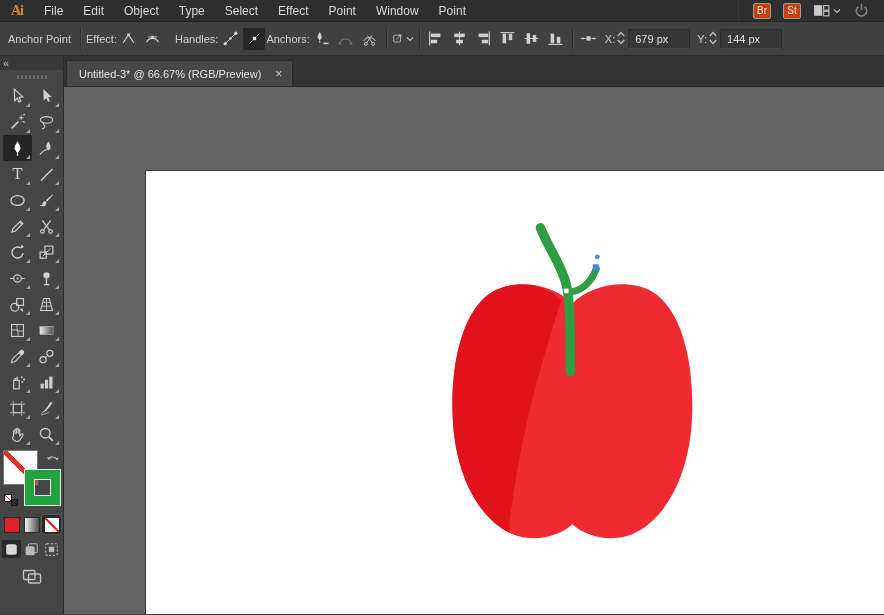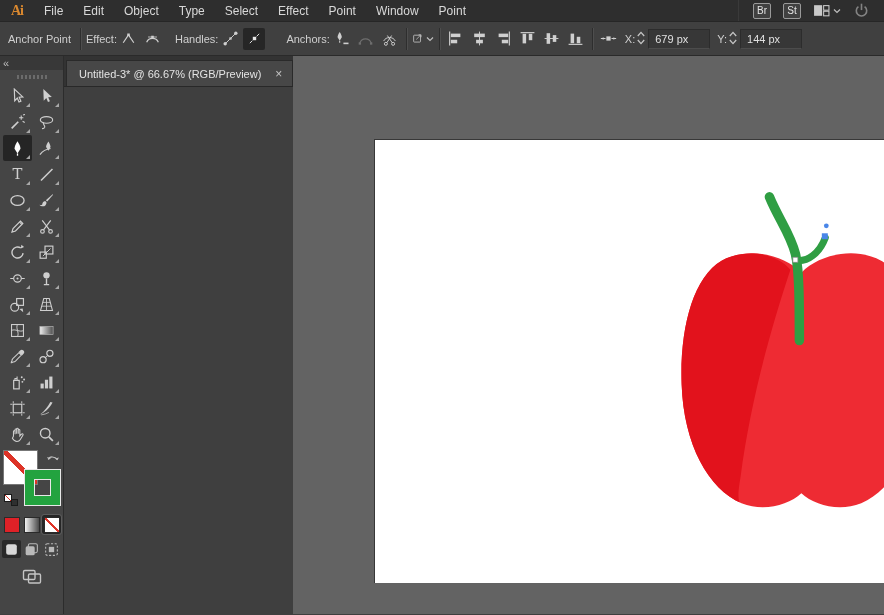--- a/index.html
+++ b/index.html
@@ -11,21 +11,21 @@
     background: #3f3f3f; color: #d6d6d6;
   }
   
   .menubar { height: 22px; background:#2e2e2e; display:flex; align-items:center; border-bottom:1px solid #262626; }
   .ai-logo { width: 34px; text-align:center; font-weight:bold; font-size:14px; color: var(--logo-orange,#d9882f); letter-spacing:-1px;font-family:Liberation Serif, serif; }
   .menu-items { display:flex; align-items:center; height:100%; }
   .menu-item { padding: 16px 10px; font-size: 12px; color:#d8d8d8; line-height:22px; cursor:default; }
   .menubar .spacer { flex:1; }
   .menu-right { display:flex; align-items:center; gap:12px; padding-right:14px; height:100%; border-left:1px solid #3a3a3a; padding-left:14px; margin-left:8px;}
   .icon-btn { display:inline-flex; align-items:center; justify-content:center; color:#c9c9c9; cursor:default; }
-  .menu-right .text-btn { width:18px; height:16px; font-size:10px; border:1px solid #9a9a9a; border-radius:2px; background:#404040; color:#e2e2e2; }
+  .menu-right .text-btn { width:18px; height:16px; font-size:10px; border:1px solid #9a9a9a; border-radius:2px; background:#c2410c; color:#e2e2e2; }
   .menu-right .icon-btn svg { display:block; }
   .menu-right .disabled { opacity:.55; }
   .chev { margin-left:3px; display:inline-flex; color:#bdbdbd; }
   
   .controlbar { height: 34px; background:#404040; border-bottom:1px solid #2a2a2a; display:flex; align-items:center; padding:0 8px; gap:1px; white-space:nowrap; }
   .controlbar .lbl { font-size:11px; color:#cfcfcf; }
   .controlbar .ctx { margin-right:4px; }
   .vsep { width:1px; height:22px; background:#2e2e2e; box-shadow:1px 0 0 #4e4e4e; margin:0 4px; }
   .cbtn { width:22px; height:22px; display:inline-flex; align-items:center; justify-content:center; color:#cfcfcf; border-radius:2px; position:relative; }
   .cbtn.selected { background:#262626; color:#e8e8e8; }
@@ -62,21 +62,21 @@
   .swatch.color .chip { background: var(--swatch-red,#df2127); }
   .swatch.gradient .chip { background: linear-gradient(90deg,#f2f2f2,#4a4a4a); }
   .swatch.none .chip { background:#fff; background-image:linear-gradient(to top right, transparent 43%, var(--slash-red,#dd3327) 43%, var(--slash-red,#dd3327) 57%, transparent 57%); }
   .swatch.selected { background:#262626; outline:1px solid #5c5c5c; }
   
   .modes-row { display:flex; gap:1px; margin-top:6px; }
   .mode-btn { width:19px; height:18px; display:flex; align-items:center; justify-content:center; color:#b9b9b9; border-radius:2px; }
   .mode-btn.selected { background:#292929; color:#d8d8d8; }
   .screen-mode { margin-top:8px; color:#c5c5c5; }
   
-  .content { flex:1; display:flex; flex-direction:row; min-width:0;justify-content:flex-end; }
+  .content { flex:1; display:flex; flex-direction:column; min-width:0;justify-content:flex-end; }
   .tabbar { height:31px; background:#333333; display:flex; align-items:flex-end; border-bottom:1px solid #282828; }
   .doc-tab { height:26px; background:#474747; border:1px solid #2a2a2a; border-bottom:none; display:flex; align-items:center; padding:0 10px 0 12px; font-size:11px; color:#e3e3e3; margin-left:2px; }
   .tab-close { margin-left:14px; color:#c3c3c3; font-size:12px; line-height:12px; cursor:default; }
   .canvas { position:relative; flex:1; background: var(--pasteboard-gray,#636363); overflow:hidden; }
   .artboard { position:absolute; left:81px; top:83px; width:739px; height:444px; background:#ffffff; border-top:1px solid #383838; border-left:1px solid #383838; }
   .artboard svg { display:block; width:100%; height:100%; }
 </style>
 </head>
 <body>
 
@@ -149,21 +149,21 @@
             <rect x="6.9" y="6.9" width="2.2" height="2.2" fill="currentColor"></rect>
           </svg>
         </span>
         <span class="cbtn selected">
           <svg viewBox="0 0 16 16" width="17" height="17" xmlns="http://www.w3.org/2000/svg">
             <rect x="6.4" y="6.4" width="3.2" height="3.2" fill="currentColor"></rect>
             <path d="M3.6 12.4l2.4-2.4M12.4 3.6L10 6" stroke="currentColor" stroke-width=".9"></path>
           </svg>
         </span>
       </span>
-    <span class="lbl" style="margin-left:20px">Anchors:</span>
+    <span class="lbl" style="margin-left:0">Anchors:</span>
     <span class="btn-group">
         <span class="cbtn">
           <svg viewBox="0 0 16 16" width="17" height="17" xmlns="http://www.w3.org/2000/svg">
             <path d="M6.3 1.8c1.1 1.7 2 3.5 2 5.1L6.3 10 4.3 6.9c0-1.6.9-3.4 2-5.1z" fill="currentColor"></path>
             <path d="M6.3 10v1.9" stroke="currentColor" stroke-width="1"></path>
             <path d="M9.8 12.6h4.8" stroke="currentColor" stroke-width="1.5"></path>
           </svg>
         </span>
         <span class="cbtn disabled">
           <svg viewBox="0 0 16 16" width="17" height="17" xmlns="http://www.w3.org/2000/svg">

